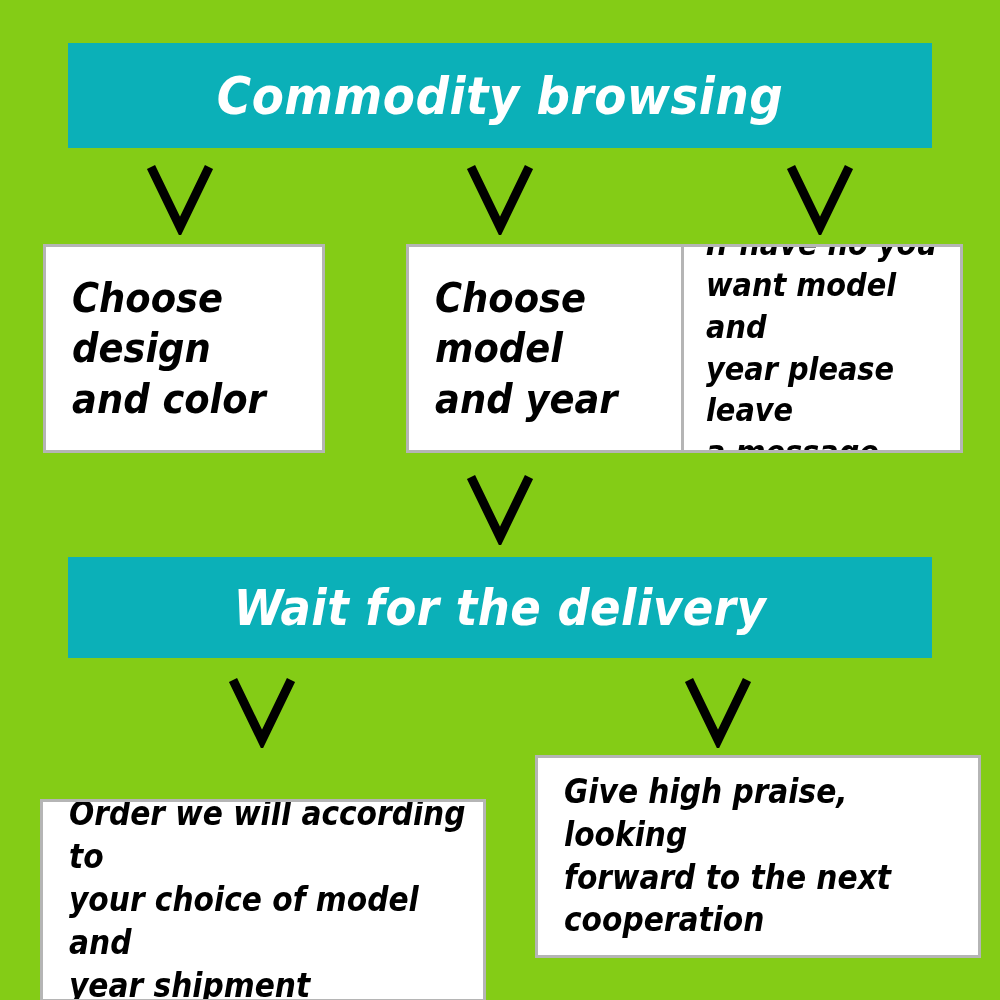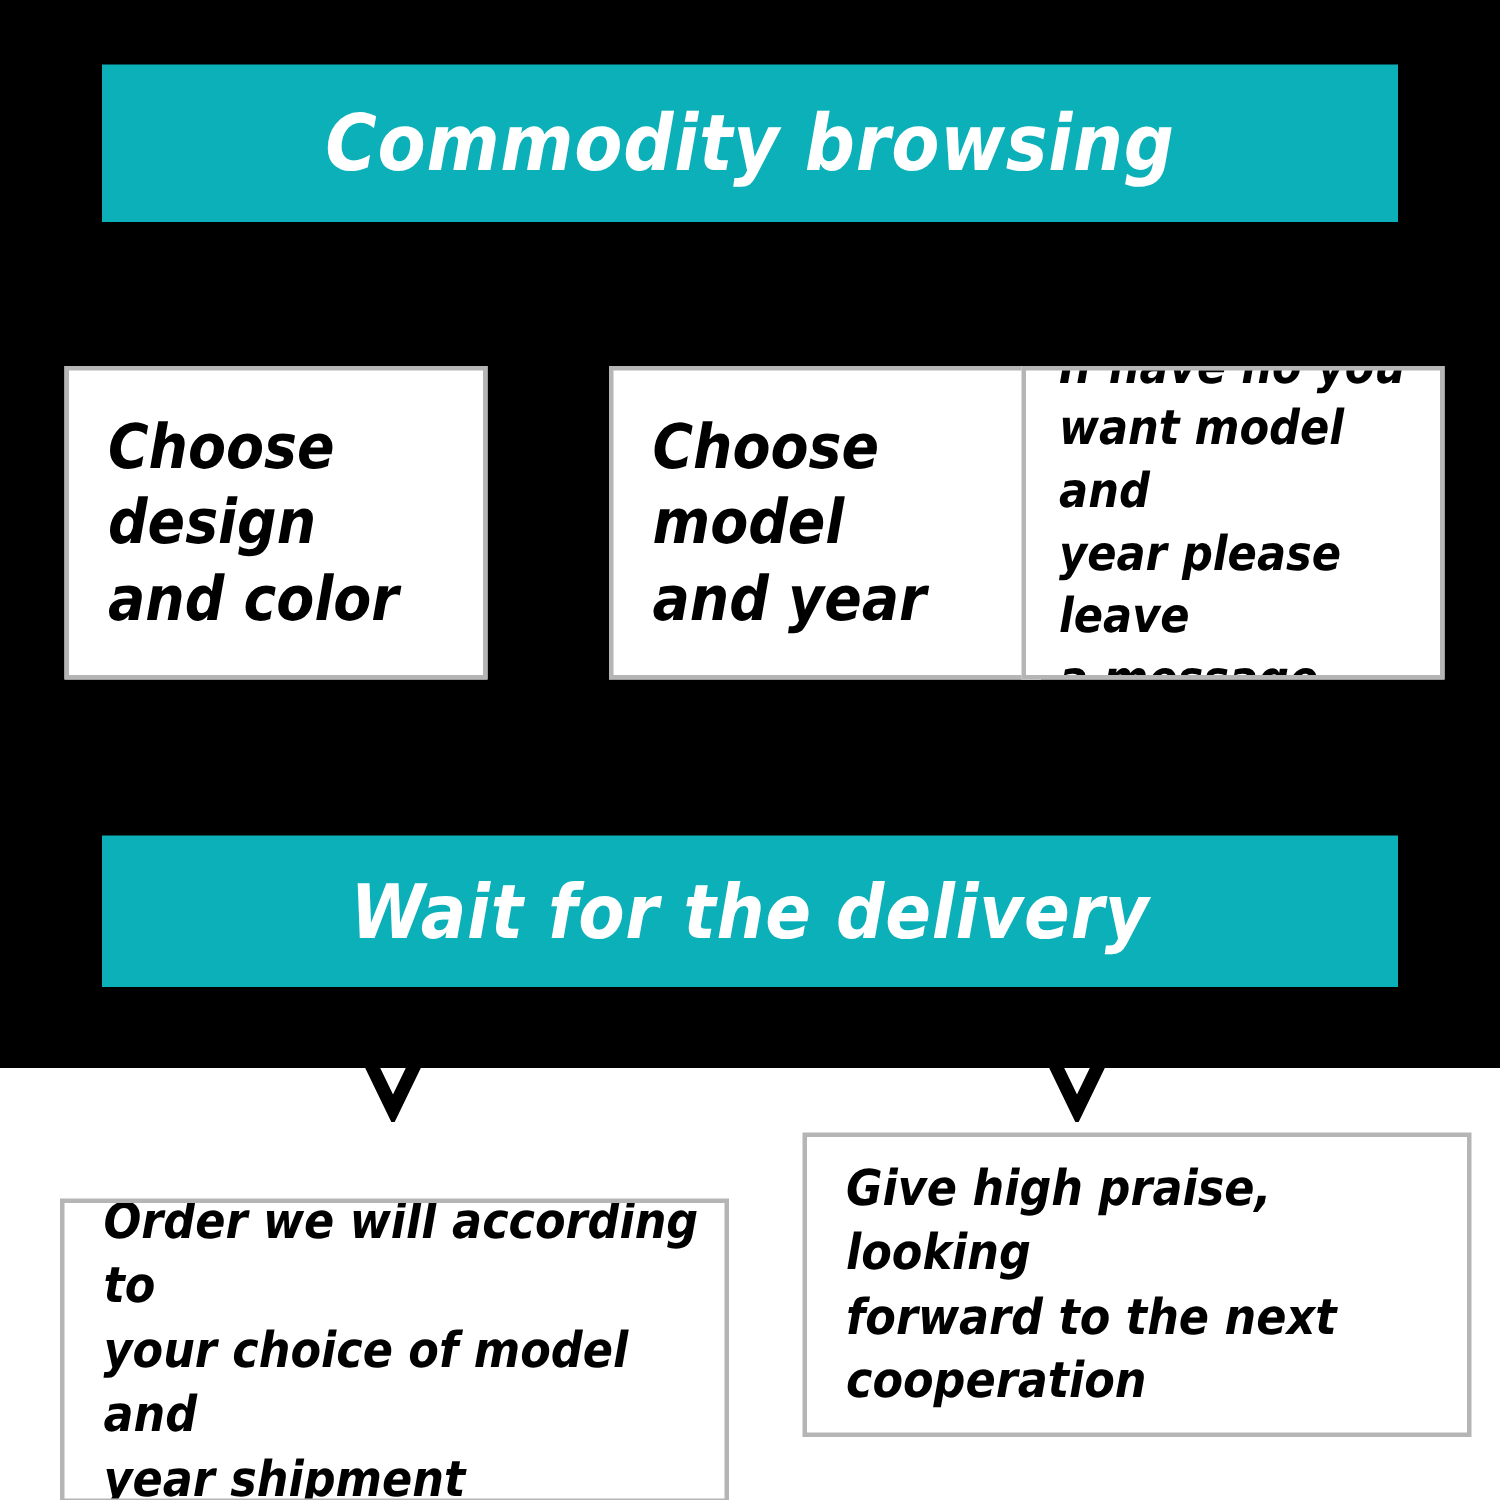--- a/index.html
+++ b/index.html
@@ -10,22 +10,22 @@
   body {
     width: 1000px;
     height: 1000px;
     font-family: "DejaVu Sans Condensed", "Liberation Sans Narrow", "Liberation Sans", sans-serif;
     position: relative;
     overflow: hidden;
   }
   .canvas {
     position: relative;
     width: 1000px;
-    height: 712px;
-    background: #000000;
+    height: 1000px;
+    background: #84cc16;
   }
 
   
   .banner {
     position: absolute;
     background: #0bb0b8;
     display: flex;
     align-items: center;
     justify-content: center;
     box-sizing: border-box;

